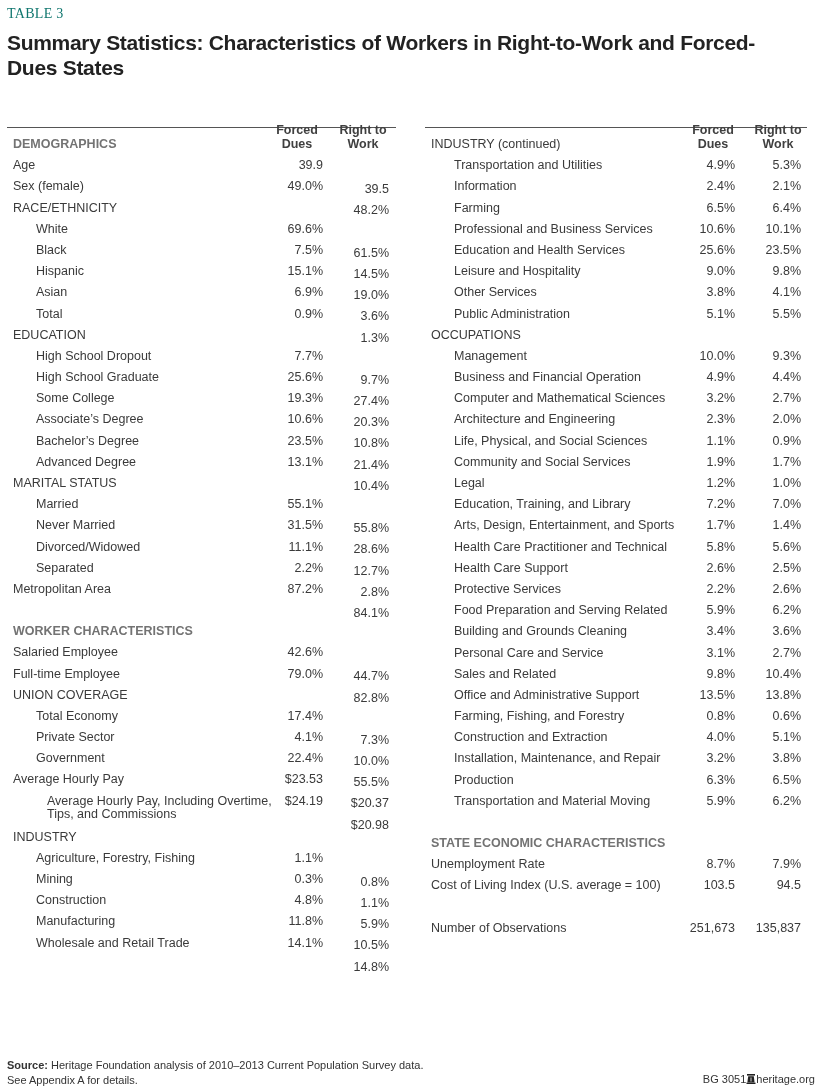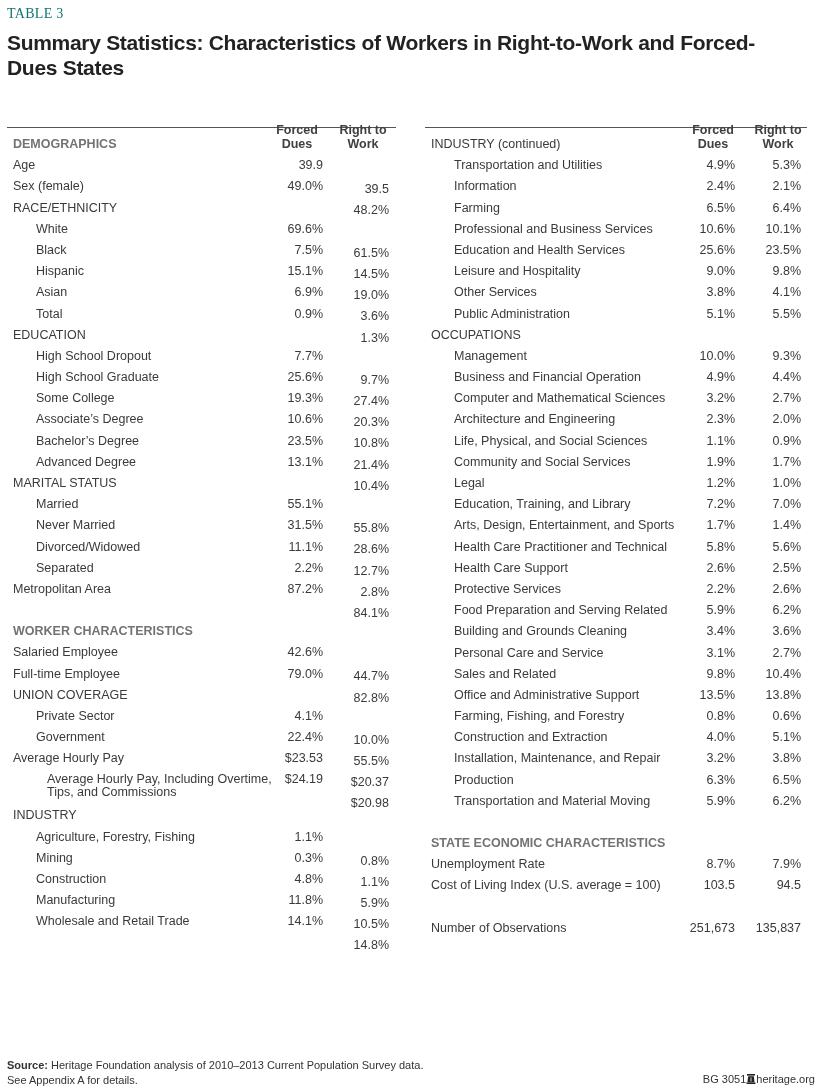--- a/index.html
+++ b/index.html
@@ -159,20 +159,25 @@
       </div>
       <div class="row">
         <span class="lbl">Full-time Employee</span>
         <span class="v1">79.0%</span>
         <span class="v2">82.8%</span>
       </div>
       <div class="row">
         <span class="lbl">UNION COVERAGE</span>
       </div>
       <div class="row indent">
+        <span class="lbl">Total Economy</span>
+        <span class="v1">17.4%</span>
+        <span class="v2">7.3%</span>
+      </div>
+      <div class="row indent">
         <span class="lbl">Private Sector</span>
         <span class="v1">4.1%</span>
         <span class="v2">10.0%</span>
       </div>
       <div class="row indent">
         <span class="lbl">Government</span>
         <span class="v1">22.4%</span>
         <span class="v2">55.5%</span>
       </div>
       <div class="row">

